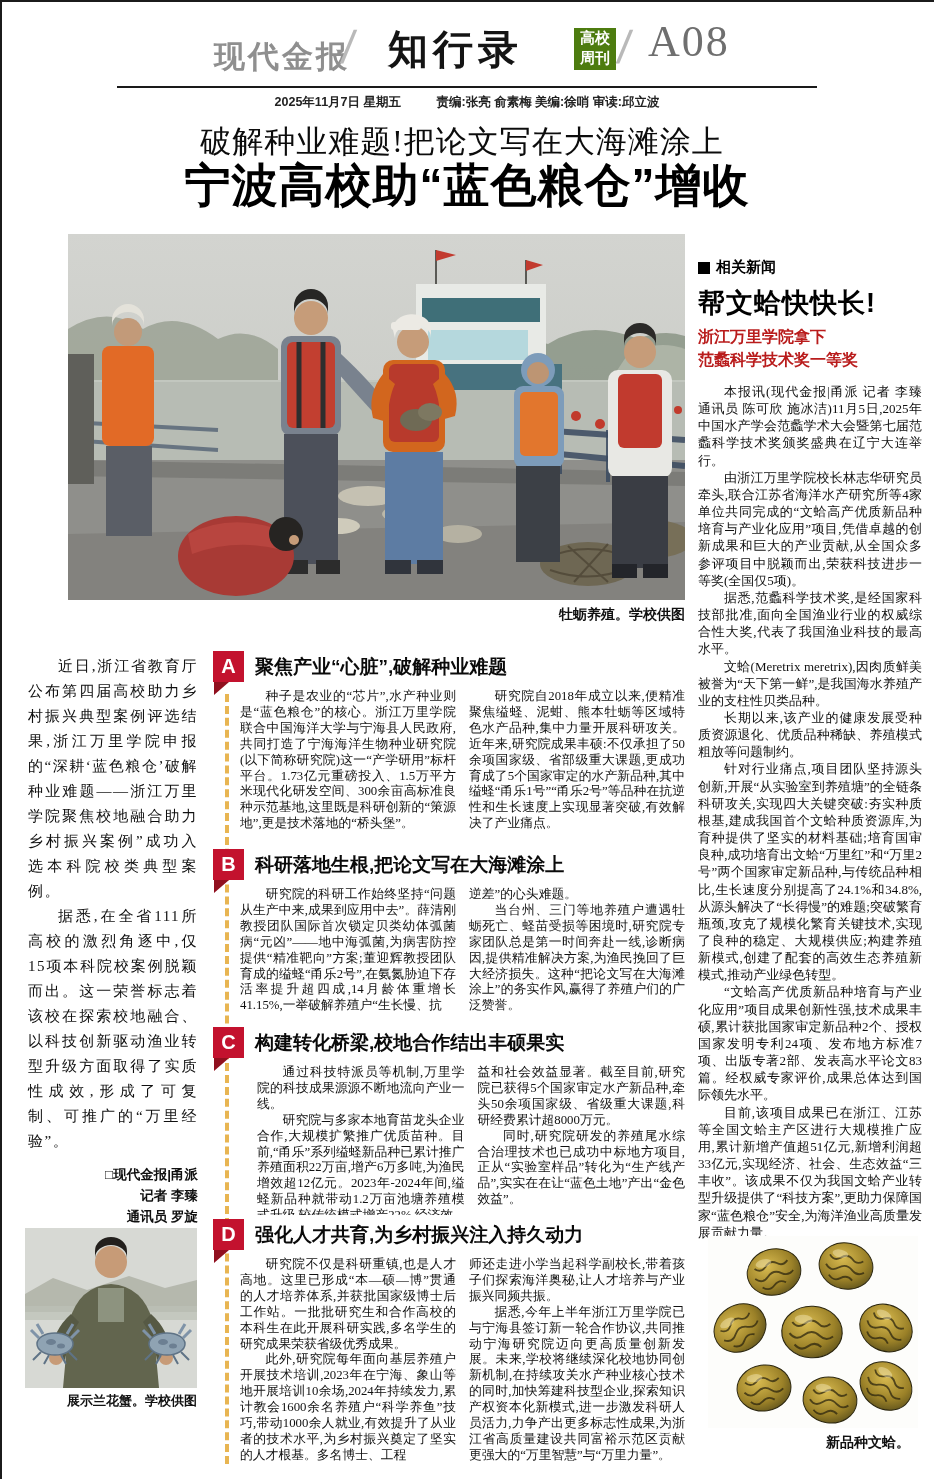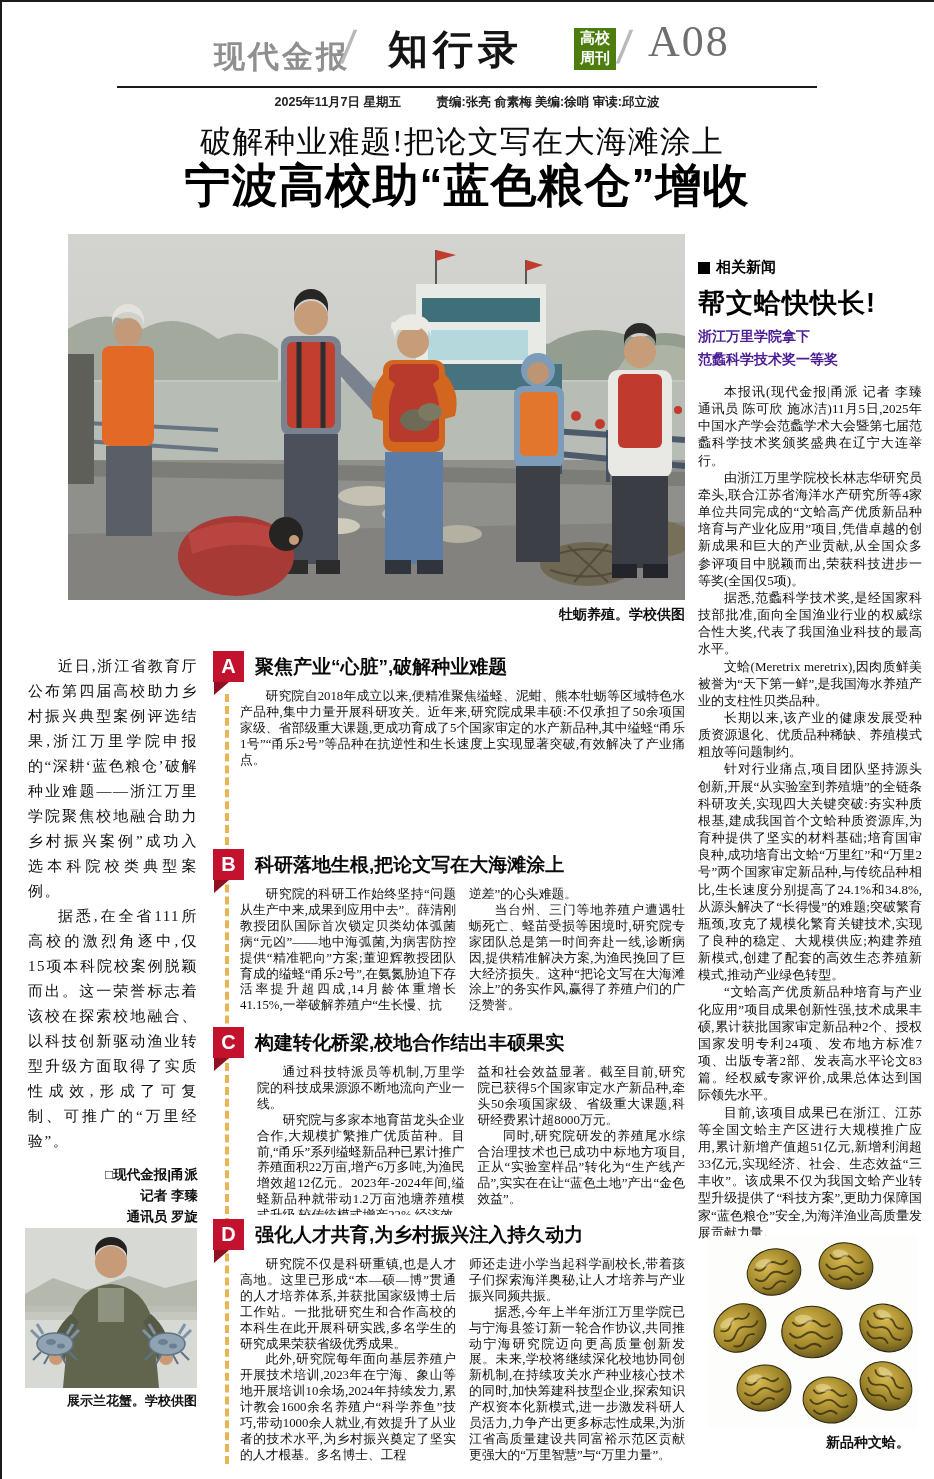--- a/index.html
+++ b/index.html
@@ -63,22 +63,22 @@
   .col p{margin:0;text-indent:2em;}
   .col p.cont{text-indent:0;}
 
   
   .related{left:698px;top:258px;width:224px;}
   .related-tag{display:flex;align-items:center;gap:6px;font-family:"Liberation Sans",sans-serif;
                font-size:15px;font-weight:800;color:#000;}
   .sq{width:12px;height:12px;background:#000;}
   .related-headline{margin:10px 0 0;font-family:"Liberation Sans",sans-serif;font-size:27px;
                     line-height:32px;font-weight:900;letter-spacing:1px;color:#000;}
-  .related-subhead{margin-top:6px;font-family:"Liberation Sans",sans-serif;font-size:14px;
-                   line-height:23px;font-weight:600;color:#4c1d95;}
+  .related-subhead{margin-top:6px;font-family:"Liberation Sans",sans-serif;font-size:16px;
+                   line-height:23px;font-weight:600;color:#b91c1c;}
   .related-body{margin-top:12px;height:856px;overflow:hidden;font-size:13px;line-height:17.15px;text-align:justify;color:#101010;}
   .related-body p{margin:0;text-indent:2em;}
 </style>
 </head>
 <body>
 
 <div class="page">
   <div class="abs scan-top"></div>
   <div class="abs scan-left"></div>
 
@@ -261,20 +261,23 @@
     </svg>
   </figure>
   <div class="abs crab-caption">展示兰花蟹。学校供图</div>
 
   <div class="abs dash-line"></div>
 
   <section class="abs sec sec-a">
     <div class="marker">A</div>
     <h2 class="sec-title">聚焦产业“心脏”,破解种业难题</h2>
     <div class="cols cols-a">
+      <div class="col">
+        <p>种子是农业的“芯片”,水产种业则是“蓝色粮仓”的核心。浙江万里学院联合中国海洋大学与宁海县人民政府,共同打造了宁海海洋生物种业研究院(以下简称研究院)这一“产学研用”标杆平台。1.73亿元重磅投入、1.5万平方米现代化研发空间、300余亩高标准良种示范基地,这里既是科研创新的“策源地”,更是技术落地的“桥头堡”。</p>
+      </div>
       <div class="col">
         <p>研究院自2018年成立以来,便精准聚焦缢蛏、泥蚶、熊本牡蛎等区域特色水产品种,集中力量开展科研攻关。近年来,研究院成果丰硕:不仅承担了50余项国家级、省部级重大课题,更成功育成了5个国家审定的水产新品种,其中缢蛏“甬乐1号”“甬乐2号”等品种在抗逆性和生长速度上实现显著突破,有效解决了产业痛点。</p>
       </div>
     </div>
   </section>
 
   <section class="abs sec sec-b">
     <div class="marker">B</div>
     <h2 class="sec-title">科研落地生根,把论文写在大海滩涂上</h2>
     <div class="cols cols-b">

